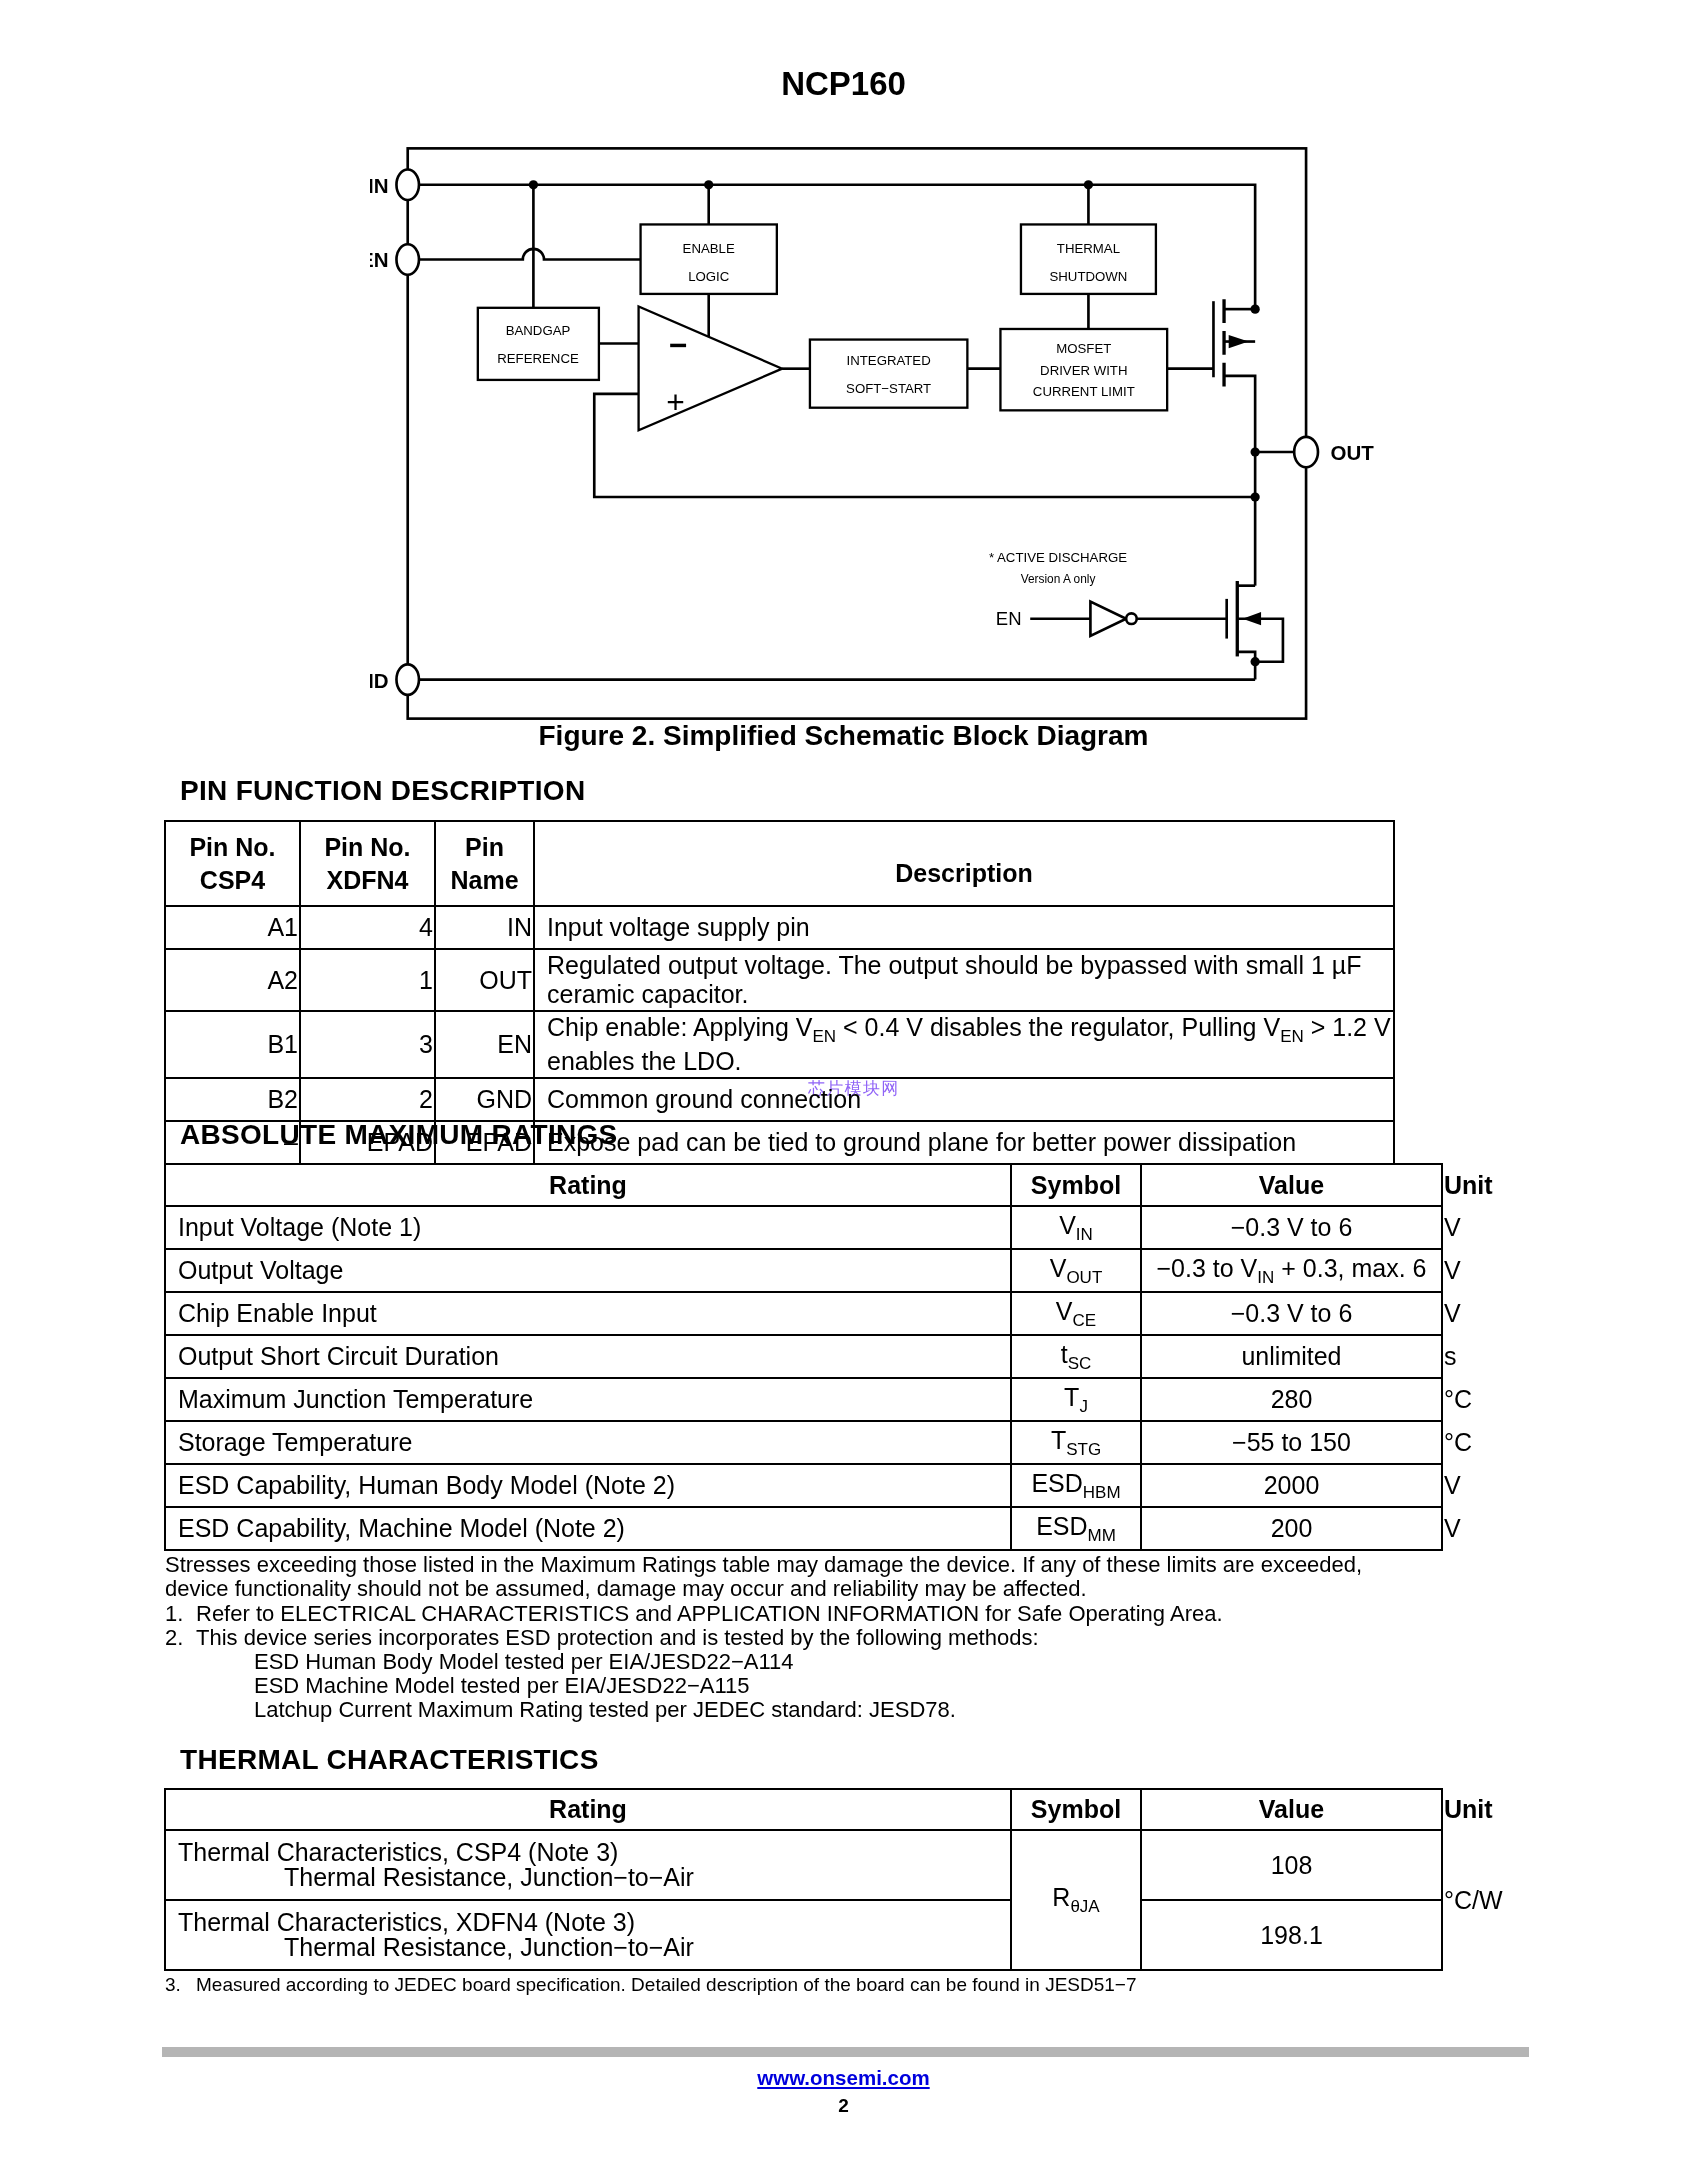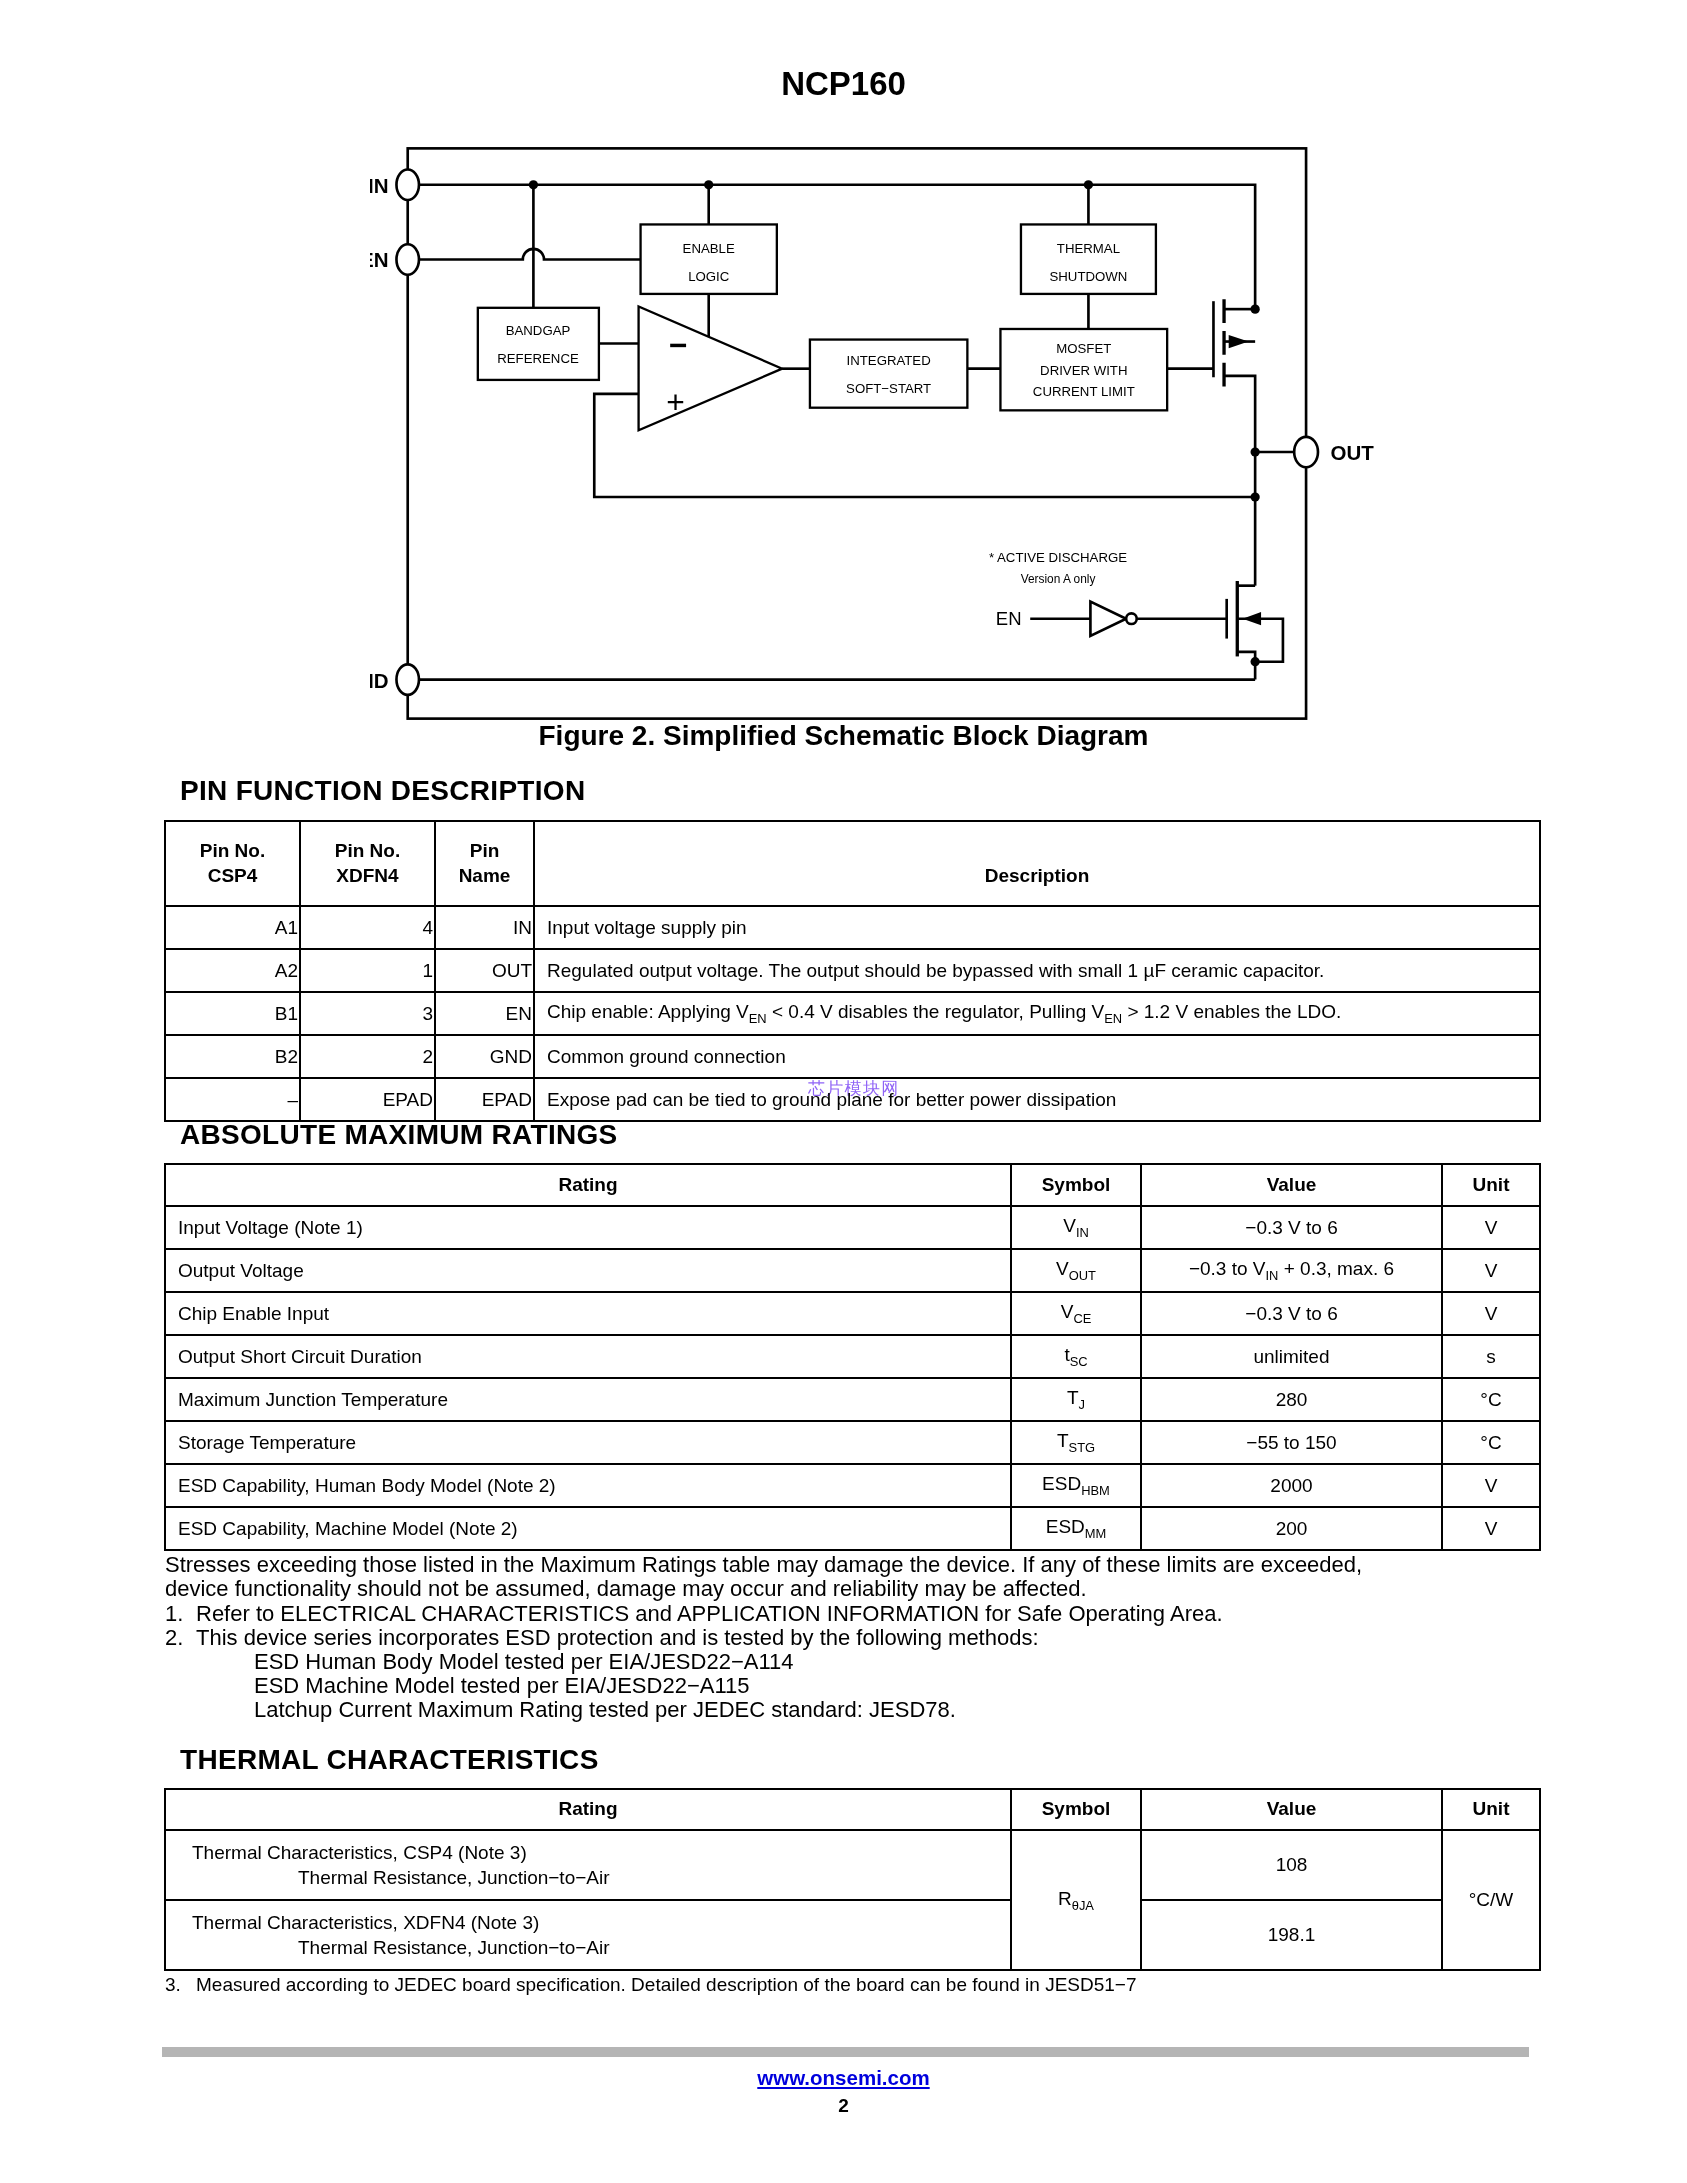--- a/index.html
+++ b/index.html
@@ -15,39 +15,39 @@
   .schematic text { font-family:"Liberation Sans", sans-serif; fill:#000; }
   .caption {
     position:absolute; top:720px; left:0; width:1687px; text-align:center;
     font-size:28px; font-weight:bold;
   }
   .sec-heading { position:absolute; left:180px; font-size:28px; font-weight:bold; letter-spacing:0.3px; }
   .h-pin { top:775px; }
   .h-abs { top:1119px; }
   .h-th  { top:1744px; }
 
-  table.ds { position:absolute; left:164px; width:1377px; border-collapse:collapse;
-             font-size:19px; table-layout:fixed; }
+  table.ds { position:absolute; left:164px; width:1231px; border-collapse:collapse;
+             font-size:25px; table-layout:fixed; }
   table.ds, table.ds th, table.ds td { border:2px solid #000; }
   table.ds { border-width:2.6px; }
   table.ds th { font-weight:bold; text-align:center; vertical-align:middle; line-height:1.3; }
   table.ds td { vertical-align:middle; }
   .t-pin { top:820px; }
   .t-pin th { height:66px; }
   .t-pin td { height:39px; text-align:right; }
   .t-pin td.desc { text-align:left; padding-left:12px; }
   .t-pin th.desc-h { vertical-align:bottom; padding-bottom:16px; }
   .t-abs { top:1163px; }
   .t-abs th { height:38px; }
   .t-abs td { height:39px; text-align:center; }
   .t-abs td.rating { text-align:left; padding-left:12px; }
   .t-th { top:1788px; }
   .t-th th { height:37px; }
   .t-th td { height:66px; text-align:center; }
-  .t-th td.rating { text-align:left; padding-left:26px; vertical-align:middle; line-height:25px; }
+  .t-th td.rating { text-align:left; padding-left:12px; vertical-align:middle; line-height:25px; }
   .t-th .indent { margin-left:106px; }
   sub { font-size:68%; }
 
   .notes { position:absolute; left:165px; top:1553px; width:1383px; font-size:22px; line-height:24px; }
   .notes .para { width:1250px; margin-bottom:0.7px; }
   .note-item { display:flex; }
   .note-item .num { width:31px; flex:none; }
   .note-sub { margin-left:89px; }
   .note3 { position:absolute; left:165px; top:1974px; width:1383px; font-size:19px; display:flex; }
   .note3 .num { width:31px; flex:none; }

